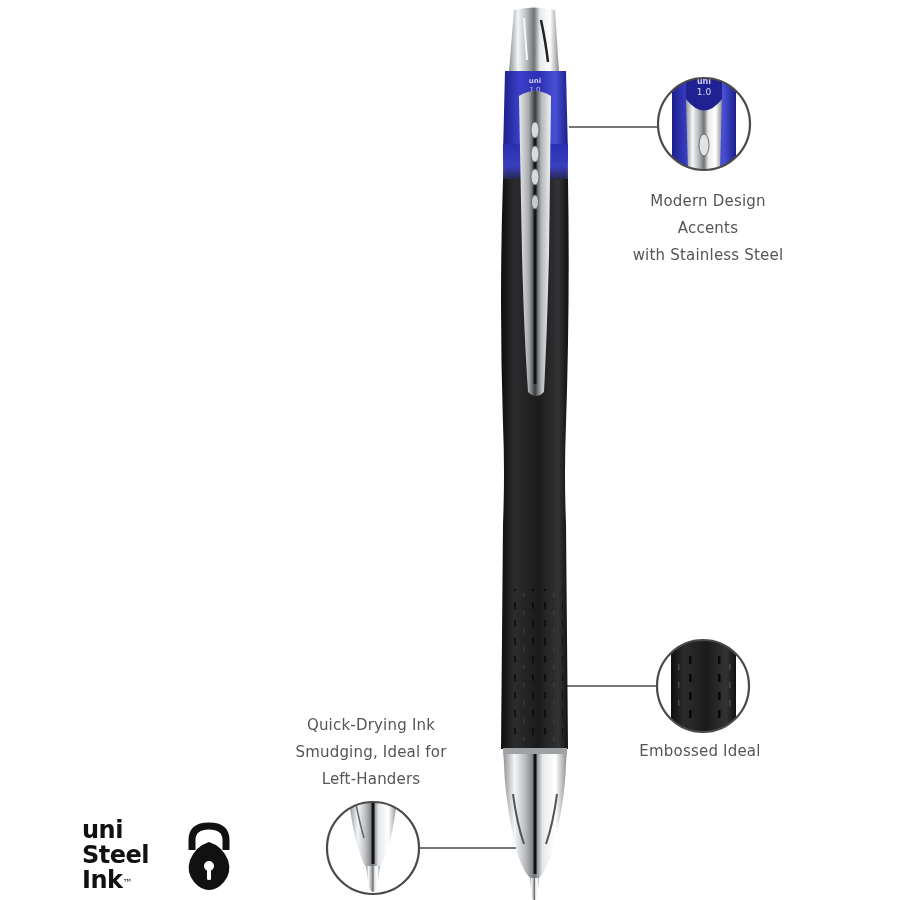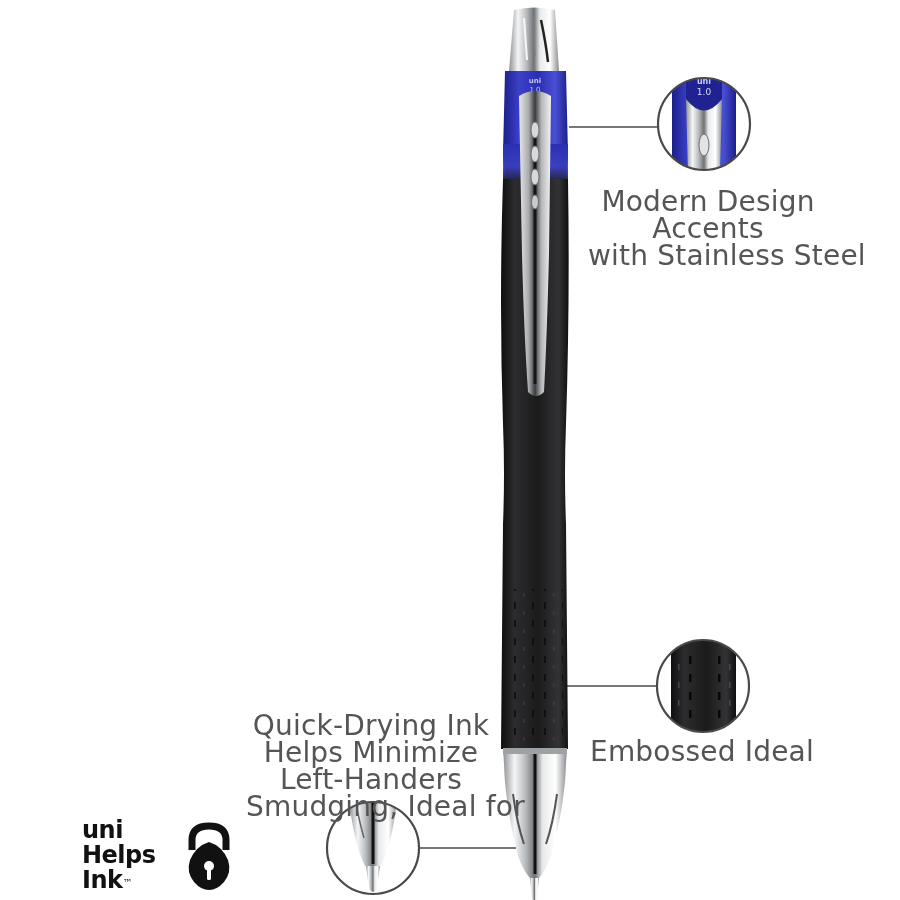--- a/index.html
+++ b/index.html
@@ -21,21 +21,21 @@
     }
     .pen-svg {
       position: absolute;
       left: 0; top: 0;
       width: 900px; height: 900px;
     }
     .callout-text {
       position: absolute;
       color: #555555;
       text-align: center;
-      font-size: 28px;
+      font-size: 15px;
       line-height: 27px;
       letter-spacing: 0.2px;
       font-weight: 400;
     }
     .callout-text span {
       display: block;
       white-space: nowrap;
     }
     #txt-design {
       left: 588px;
@@ -232,29 +232,28 @@
     <span>Accents</span>
     <span>with Stainless Steel</span>
   </div>
 
   <div class="callout-text" id="txt-grip">
     <span>Embossed Ideal</span>
   </div>
 
   <div class="callout-text" id="txt-ink">
     <span>Quick-Drying Ink</span>
-    <span>Helps Minimize</span>
+    <span>Smudging, Ideal for</span>
     <span>Left-Handers</span>
-    <span>Smudging, Ideal for</span>
   </div>
 
   <div class="logo">
     <div class="logo-text">
       <span>uni</span>
-      <span>Helps</span>
+      <span>Steel</span>
       <span><span style="display:inline">Ink</span><span class="tm" style="display:inline">™</span></span>
     </div>
     <svg class="lock-icon" viewBox="0 0 46 72" xmlns="http://www.w3.org/2000/svg">
       <path d="M6 30 L6 20 Q6 6 23 6 Q40 6 40 20 L40 30" fill="none" stroke="#111" stroke-width="7" stroke-linecap="butt"></path>
       <path d="M23 22 Q10 26 4 40 Q0 52 8 62 Q15 70 23 70 Q31 70 38 62 Q46 52 42 40 Q36 26 23 22 Z" fill="#111"></path>
       <circle cx="23" cy="46" r="5" fill="#ffffff"></circle>
       <rect x="21" y="48" width="4" height="12" rx="1.5" fill="#ffffff"></rect>
     </svg>
   </div>
 

